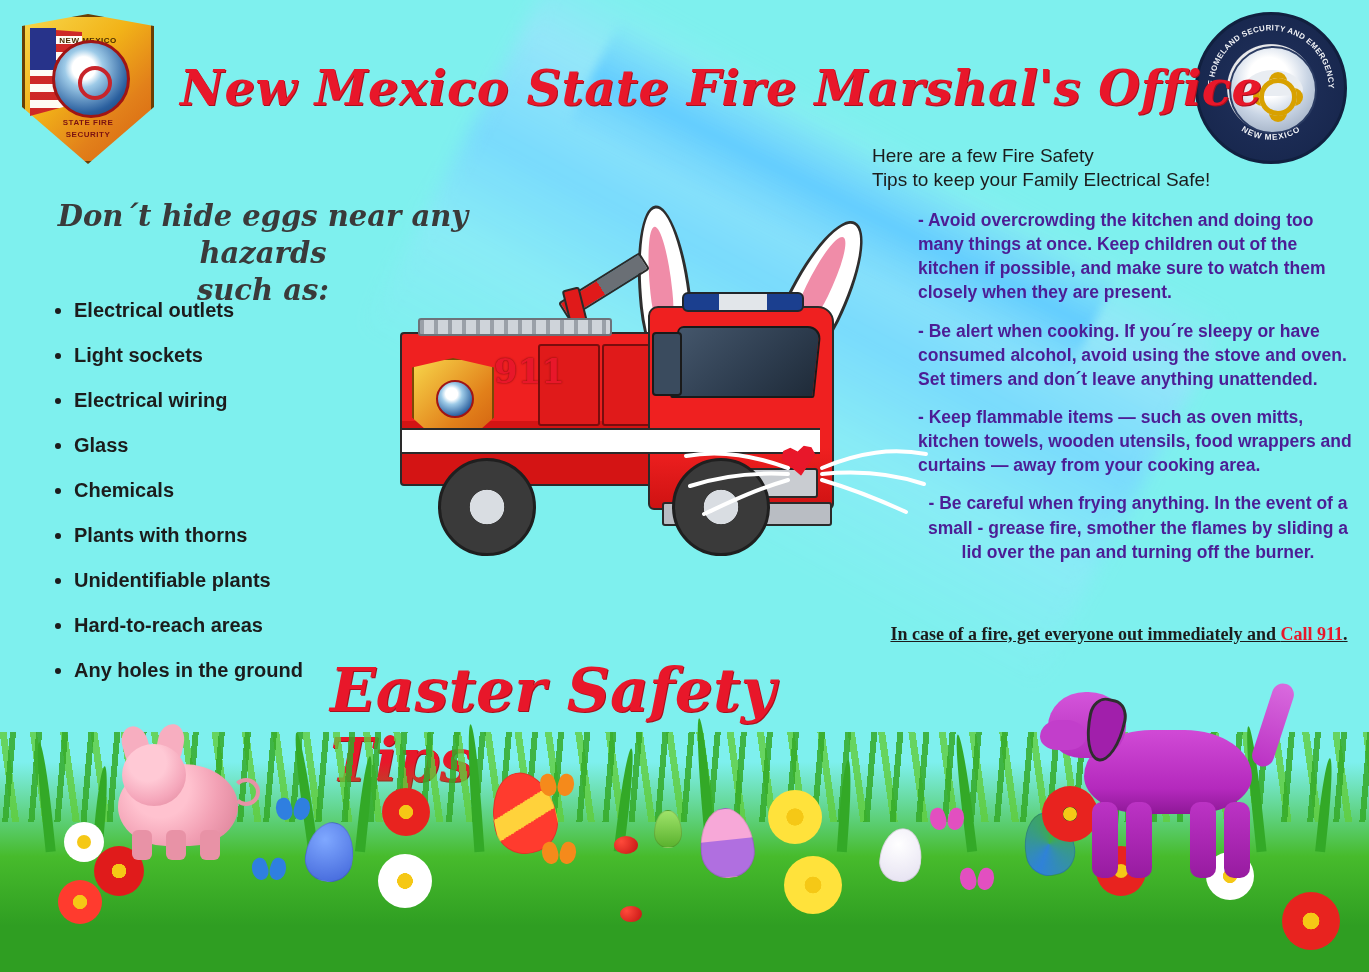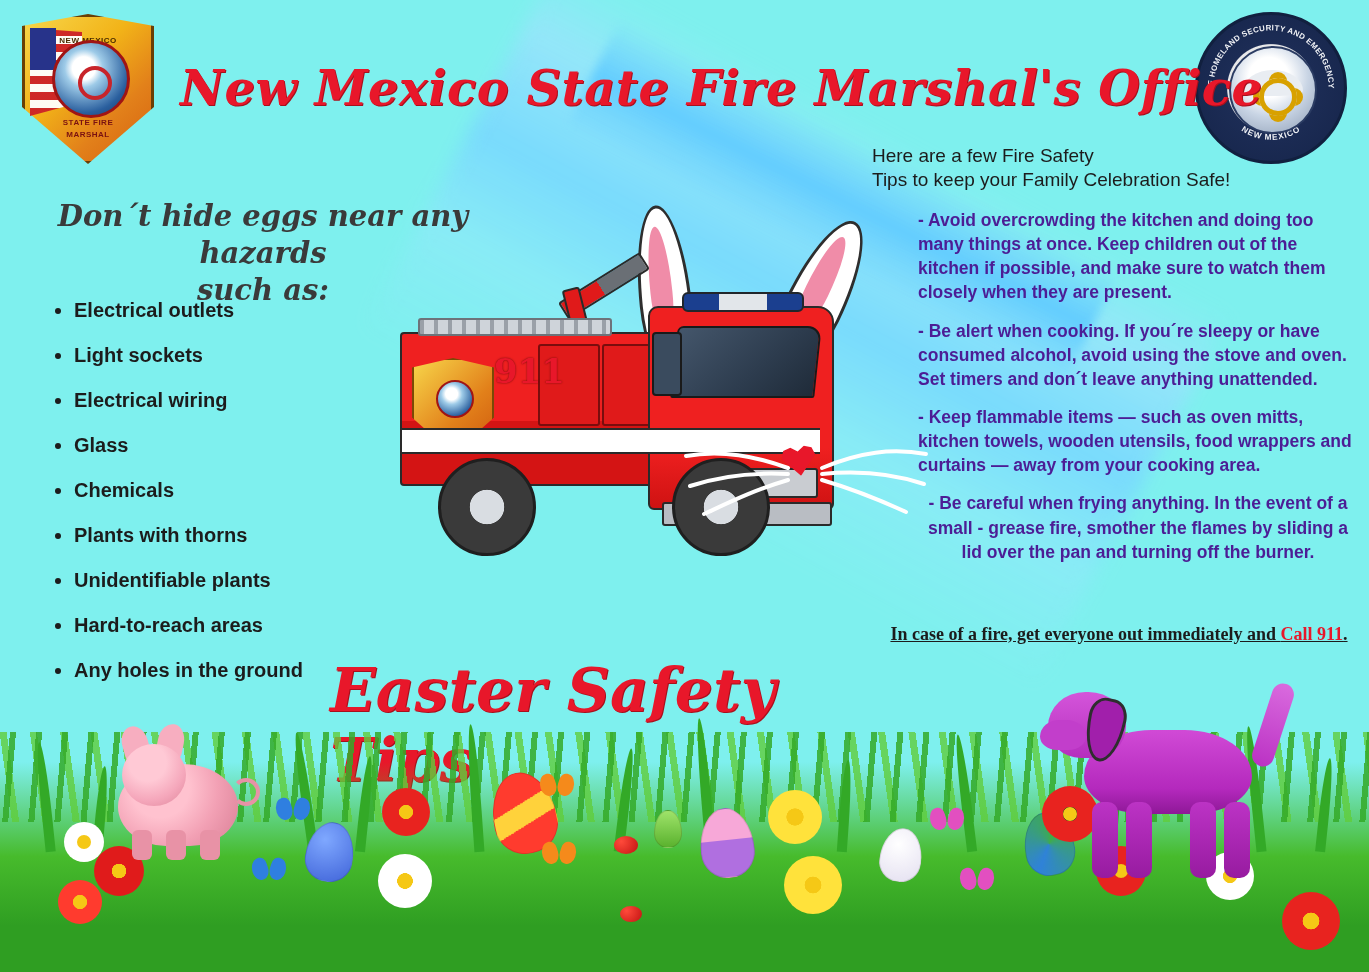--- a/index.html
+++ b/index.html
@@ -611,21 +611,21 @@
   <div class="contrail"></div>
   <div class="contrail2"></div>
 
   <div class="badge-left">
     <div class="shield"></div>
     <div class="flag"></div>
     <div class="flag-union"></div>
     <div class="btxt top">NEW MEXICO</div>
     <div class="inner"></div>
     <div class="btxt mid">STATE FIRE</div>
-    <div class="btxt bot">MARSHAL</div>
+    <div class="btxt bot">SECURITY</div>
   </div>
 
   <div class="badge-right">
     <div class="ring-text">
       <svg viewBox="0 0 152 152" xmlns="http://www.w3.org/2000/svg">
         <defs>
           <path id="arcTop" d="M 16,76 A 60,60 0 0 1 136,76"></path>
           <path id="arcBot" d="M 22,76 A 54,54 0 0 0 130,76"></path>
         </defs>
         <text font-family="Liberation Sans, sans-serif" font-size="8.2" font-weight="bold" fill="#f0f2f6" letter-spacing="0.4">
@@ -656,21 +656,21 @@
     <li>Glass</li>
     <li>Chemicals</li>
     <li>Plants with thorns</li>
     <li>Unidentifiable plants</li>
     <li>Hard-to-reach areas</li>
     <li>Any holes in the ground</li>
   </ul>
 
   <div class="tips-head">
     <div>Here are a few Fire Safety</div>
-    <div>Tips to keep your Family Celebration Safe!</div>
+    <div>Tips to keep your Family Electrical Safe!</div>
   </div>
 
   <div class="tips-body">
     <p>- Avoid overcrowding the kitchen and doing too many things at once. Keep children out of the kitchen if possible, and make sure to watch them closely when they are present.</p>
     <p>- Be alert when cooking. If you´re sleepy or have consumed alcohol, avoid using the stove and oven. Set timers and don´t leave anything unattended.</p>
     <p>- Keep flammable items — such as oven mitts, kitchen towels, wooden utensils, food wrappers and curtains — away from your cooking area.</p>
     <p class="tip-4">- Be careful when frying anything. In the event of a small - grease fire, smother the flames by sliding a lid over the pan and turning off the burner.</p>
   </div>
 
   <div class="tips-footer">

